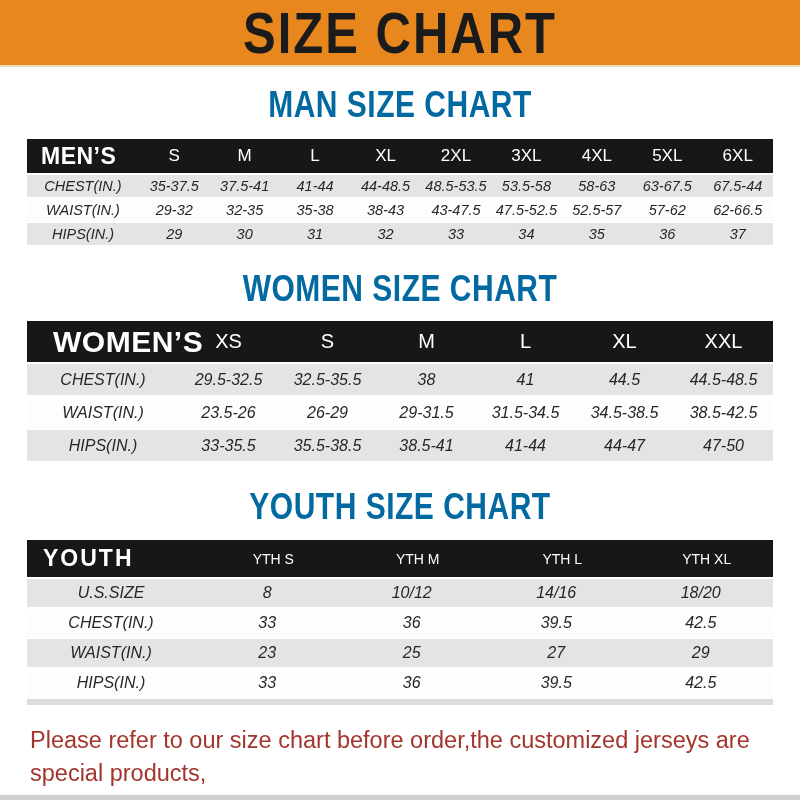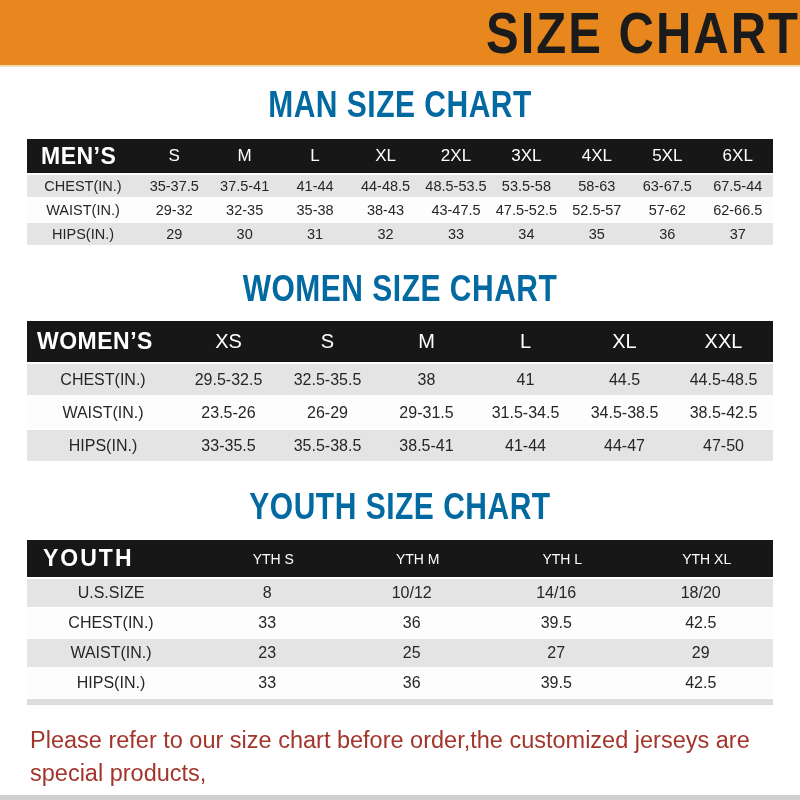--- a/index.html
+++ b/index.html
@@ -8,21 +8,21 @@
     background: #ffffff;
     font-family: "Liberation Sans", sans-serif;
     overflow: hidden;
     position: relative;
   }
 
   
   .banner {
     height: 67px;
     background: var(--banner-orange, #E8871E);
-    display: flex; align-items: center; justify-content: flex-end;
+    display: flex; align-items: center; justify-content: center;
     border-bottom: 2px solid #f2ddbc;
   }
   .banner-title {
     display: inline-block;
     font-size: 49px;
     font-weight: bold;
     color: #1b1b1b;
     letter-spacing: 2px;
     transform: scaleY(1.18);
     transform-origin: center;
@@ -50,20 +50,21 @@
   .thead {
     display: flex; align-items: center;
     background: var(--header-black, #171717);
     color: #ffffff;
   }
   .trow {
     display: flex; align-items: center;
     margin-top: 2px;
     background: #fdfdfd;
     color: #262626;
+    font-style: italic;
   }
   .sizetable > div:nth-child(even) { background: var(--stripe-gray, #E4E4E4); }
 
   .cell { text-align: center; }
   .col-head, .val { flex: 1; }
   .group-label {
     text-align: left;
     font-weight: bold;
     letter-spacing: 0.5px;
     white-space: nowrap;
@@ -71,21 +72,21 @@
 
   
   .men .thead { height: 34px; }
   .men .group-label { width: 112px; padding-left: 14px; font-size: 23px; }
   .men .col-head { font-size: 17px; }
   .men .trow { height: 22px; font-size: 14.5px; }
   .men .row-label { width: 112px; font-size: 14.5px; }
 
   
   .women .thead { height: 41px; }
-  .women .group-label { width: 152px; padding-left: 10px; font-size: 23px; }
+  .women .group-label { width: 152px; padding-left: 26px; font-size: 30px; }
   .women .col-head { font-size: 20px; }
   .women .trow { height: 31px; font-size: 16px; }
   .women .row-label { width: 152px; font-size: 16px; }
 
   
   .youth .thead { height: 37px; gap: 12px; }
   .youth .group-label { width: 168px; padding-left: 16px; font-size: 23px; letter-spacing: 2px; }
   .youth .col-head { font-size: 14px; }
   .youth .trow { height: 28px; font-size: 16px; }
   .youth .row-label { width: 168px; font-size: 16px; letter-spacing: 0; }

